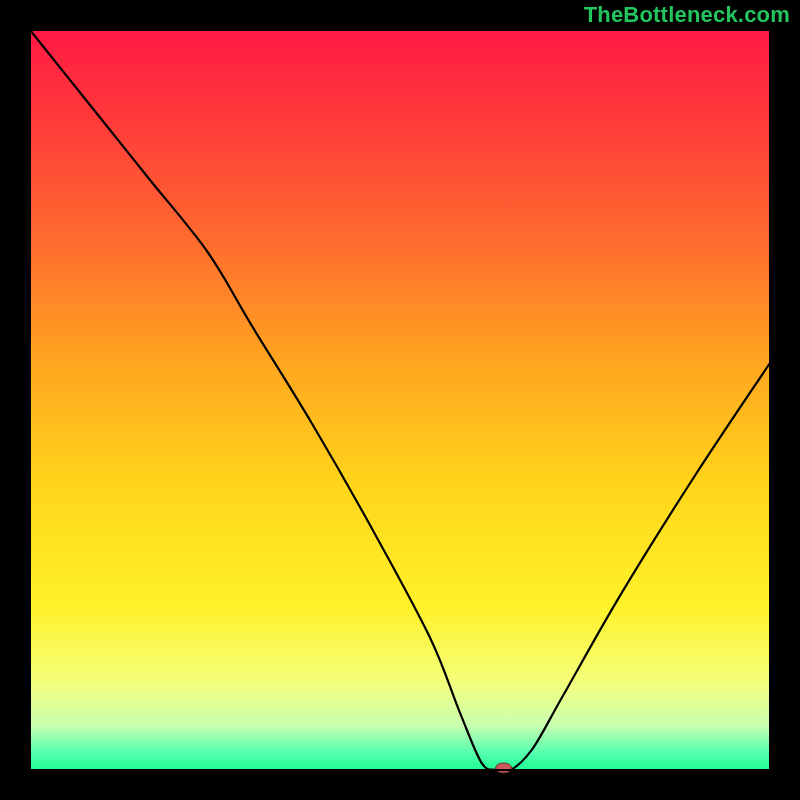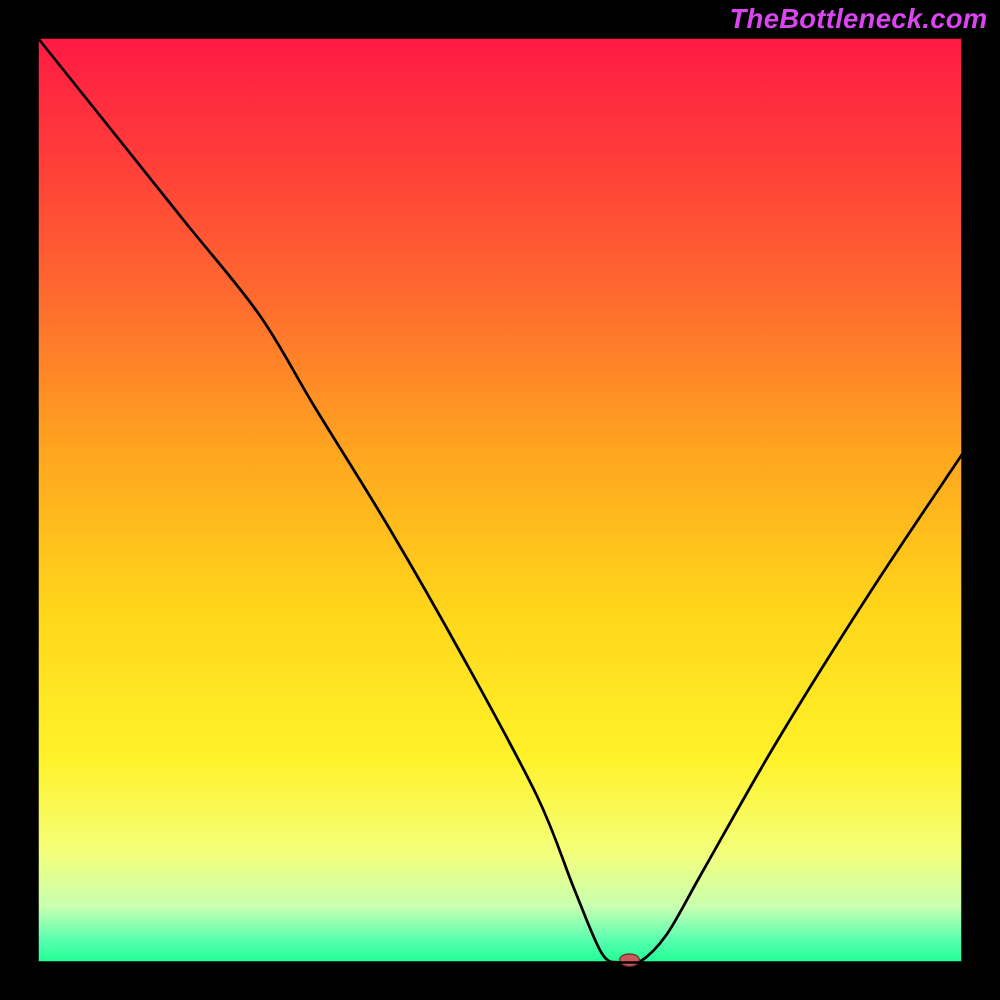--- a/index.html
+++ b/index.html
@@ -16,26 +16,25 @@
     top: 0;
     left: 0;
     width: 800px;
     height: 800px;
     background: #000;
   }
   .watermark {
     position: absolute;
     top: 2px;
     right: 10px;
-    color: #d946ef;
+    color: #22c55e;
     font-size: 22px;
     font-weight: 600;
     letter-spacing: 0.2px;
     user-select: none;
-    font-style: italic;
   }
   svg {
     position: absolute;
     top: 0;
     left: 0;
   }
 </style>
 </head>
 <body>
 <div class="frame">

